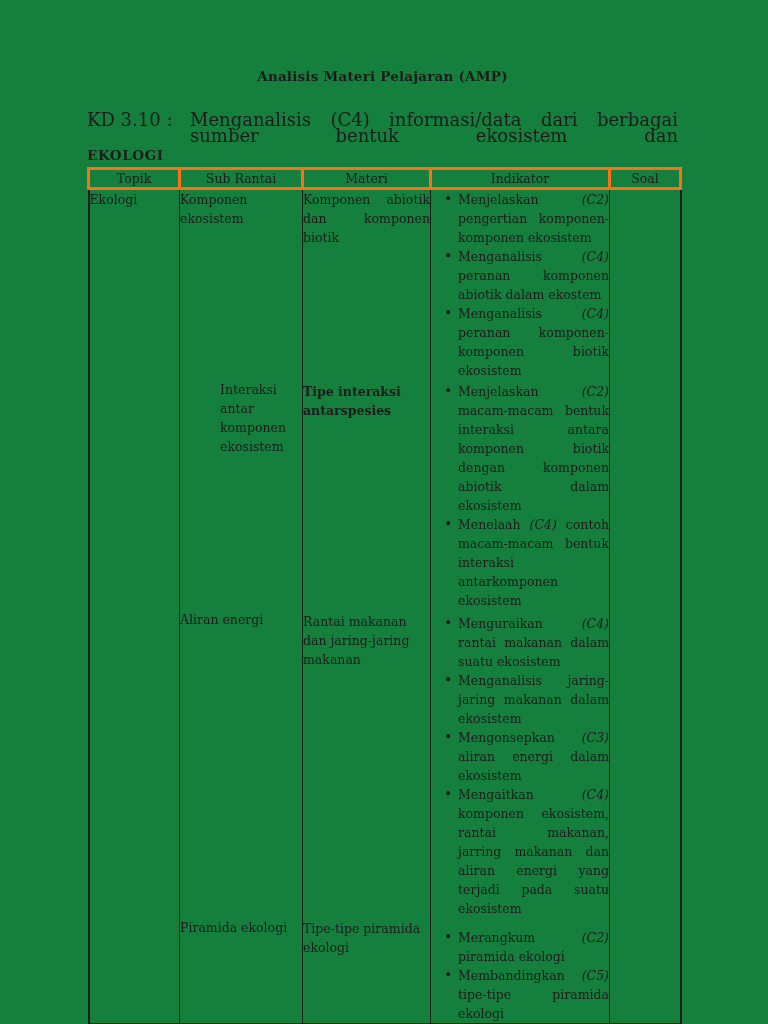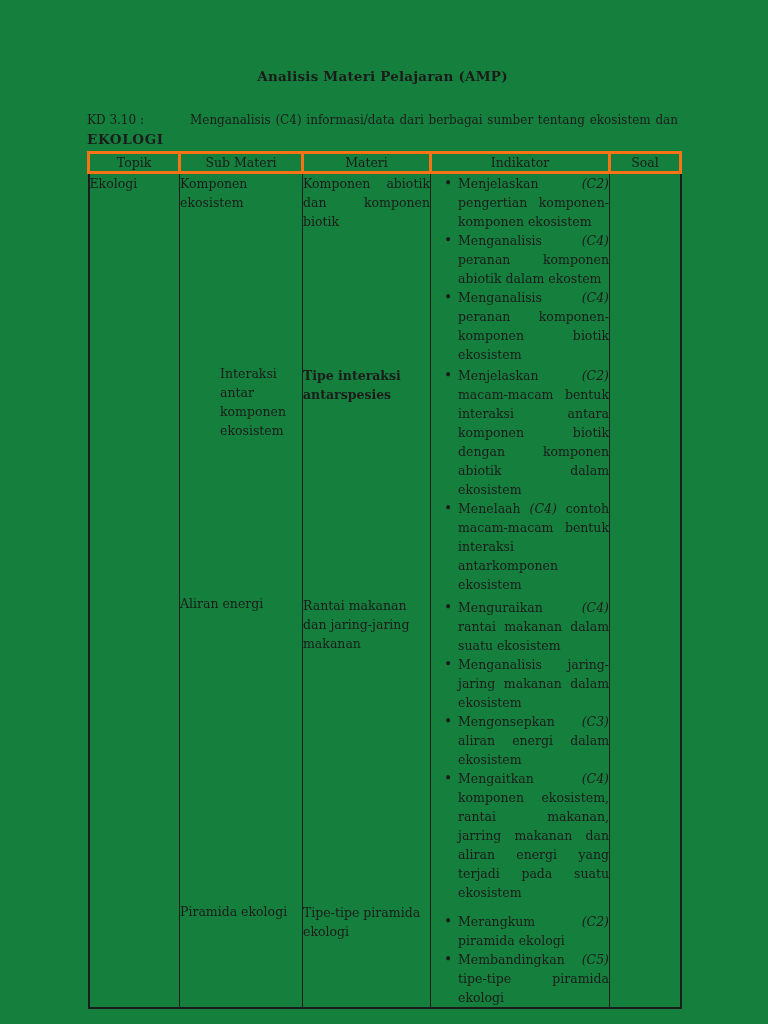--- a/index.html
+++ b/index.html
@@ -21,21 +21,21 @@
     margin:0;
     font-size:13.5px;
     font-weight:bold;
     text-align:center;
     line-height:16px;
     letter-spacing:0.2px;
   }
   .kd{
     position:relative;
     margin-top:28px;
-    font-size:12px;
+    font-size:18px;
   }
   .kd-label{
     position:absolute;
     left:0;top:0;
     line-height:16px;
     white-space:nowrap;
   }
   .kd-line1{
     margin-left:103px;
     line-height:16px;
@@ -125,37 +125,37 @@
   tbody tr:nth-child(6) .materi-text{line-height:16px;}
 </style>
 </head>
 <body>
 
 <div class="doc">
   <h1 class="title">Analisis Materi Pelajaran (AMP)</h1>
 
   <div class="kd">
     <span class="kd-label">KD 3.10 :</span>
-    <div class="kd-line1">Menganalisis (C4) informasi/data dari berbagai sumber tentang ekosistem dan</div>
+    <div class="kd-line1">Menganalisis (C4) informasi/data dari berbagai sumber bentuk ekosistem dan</div>
   </div>
 
   <div class="ekologi">EKOLOGI</div>
 
   <table class="amp-table">
     <colgroup>
       <col class="c-topik">
         <col class="c-sub">
         <col class="c-materi">
         <col class="c-ind">
         <col class="c-soal">
     </colgroup>
     <thead>
       <tr>
         <th>Topik</th>
-        <th>Sub Materi</th>
+        <th>Sub Rantai</th>
         <th>Materi</th>
         <th>Indikator</th>
         <th>Soal</th>
       </tr>
     </thead>
     <tbody>
         <tr class="body-row">
           <td class="topik-cell" rowspan="6">
             <div class="celltext">Ekologi</div>
           </td>

